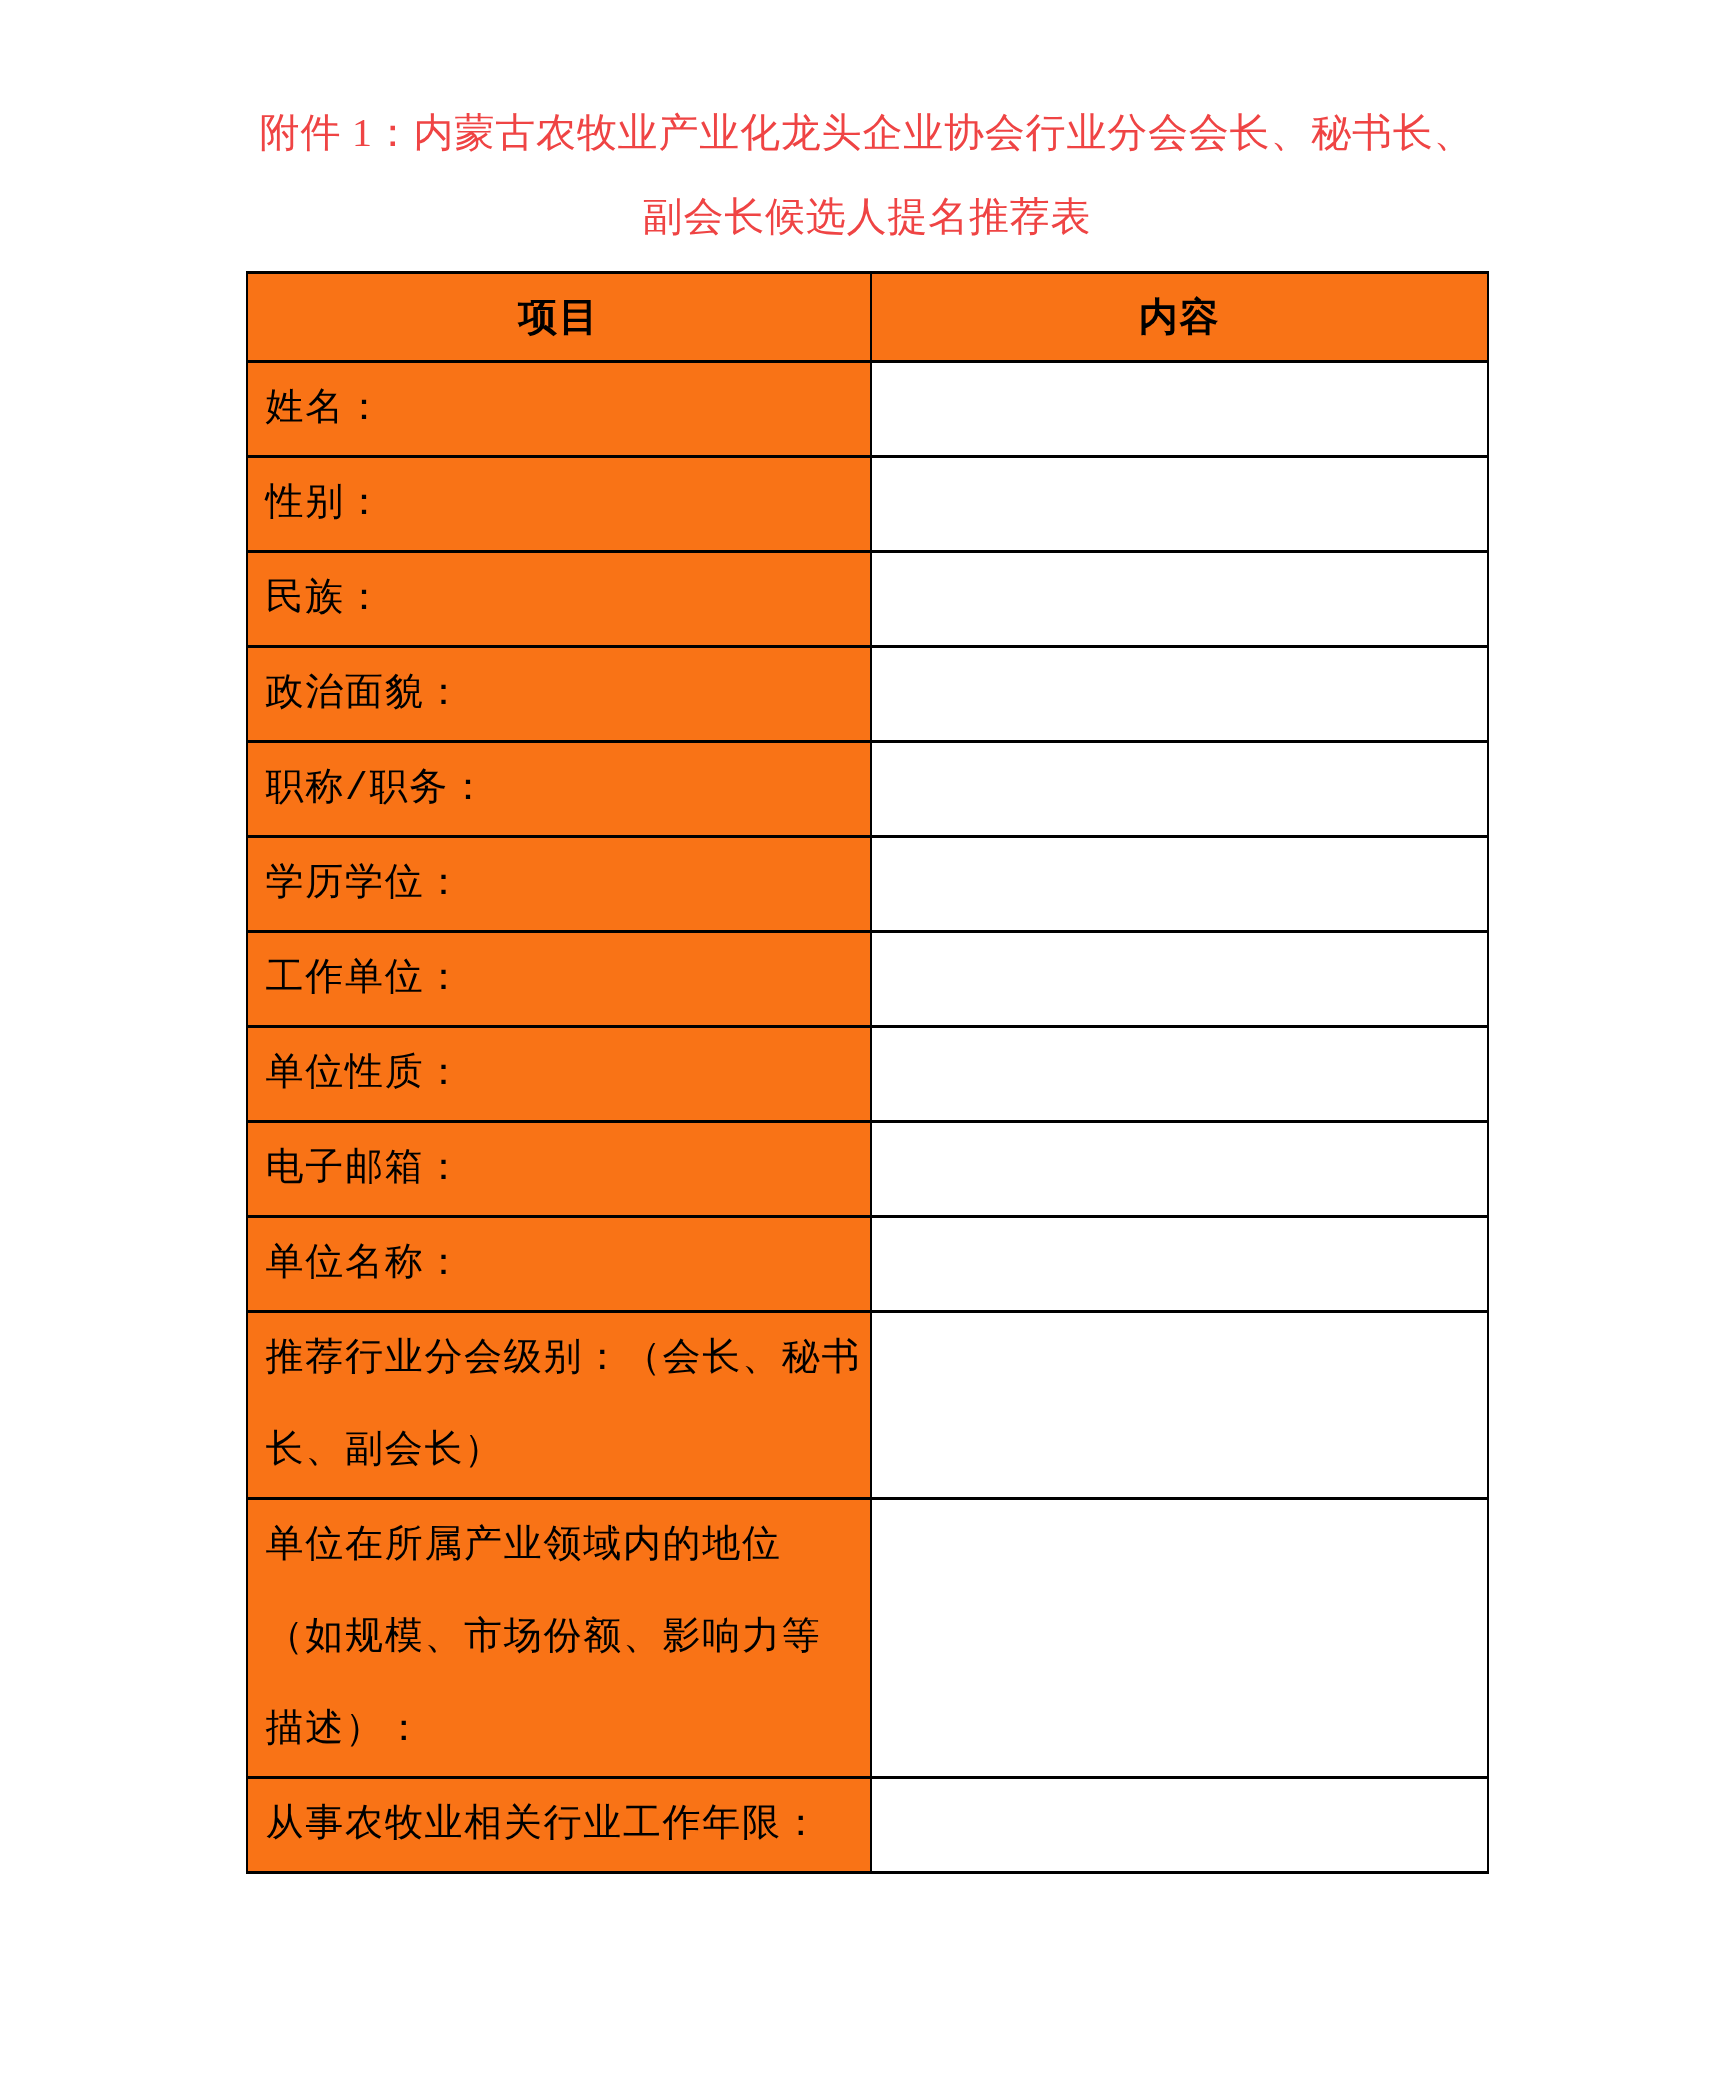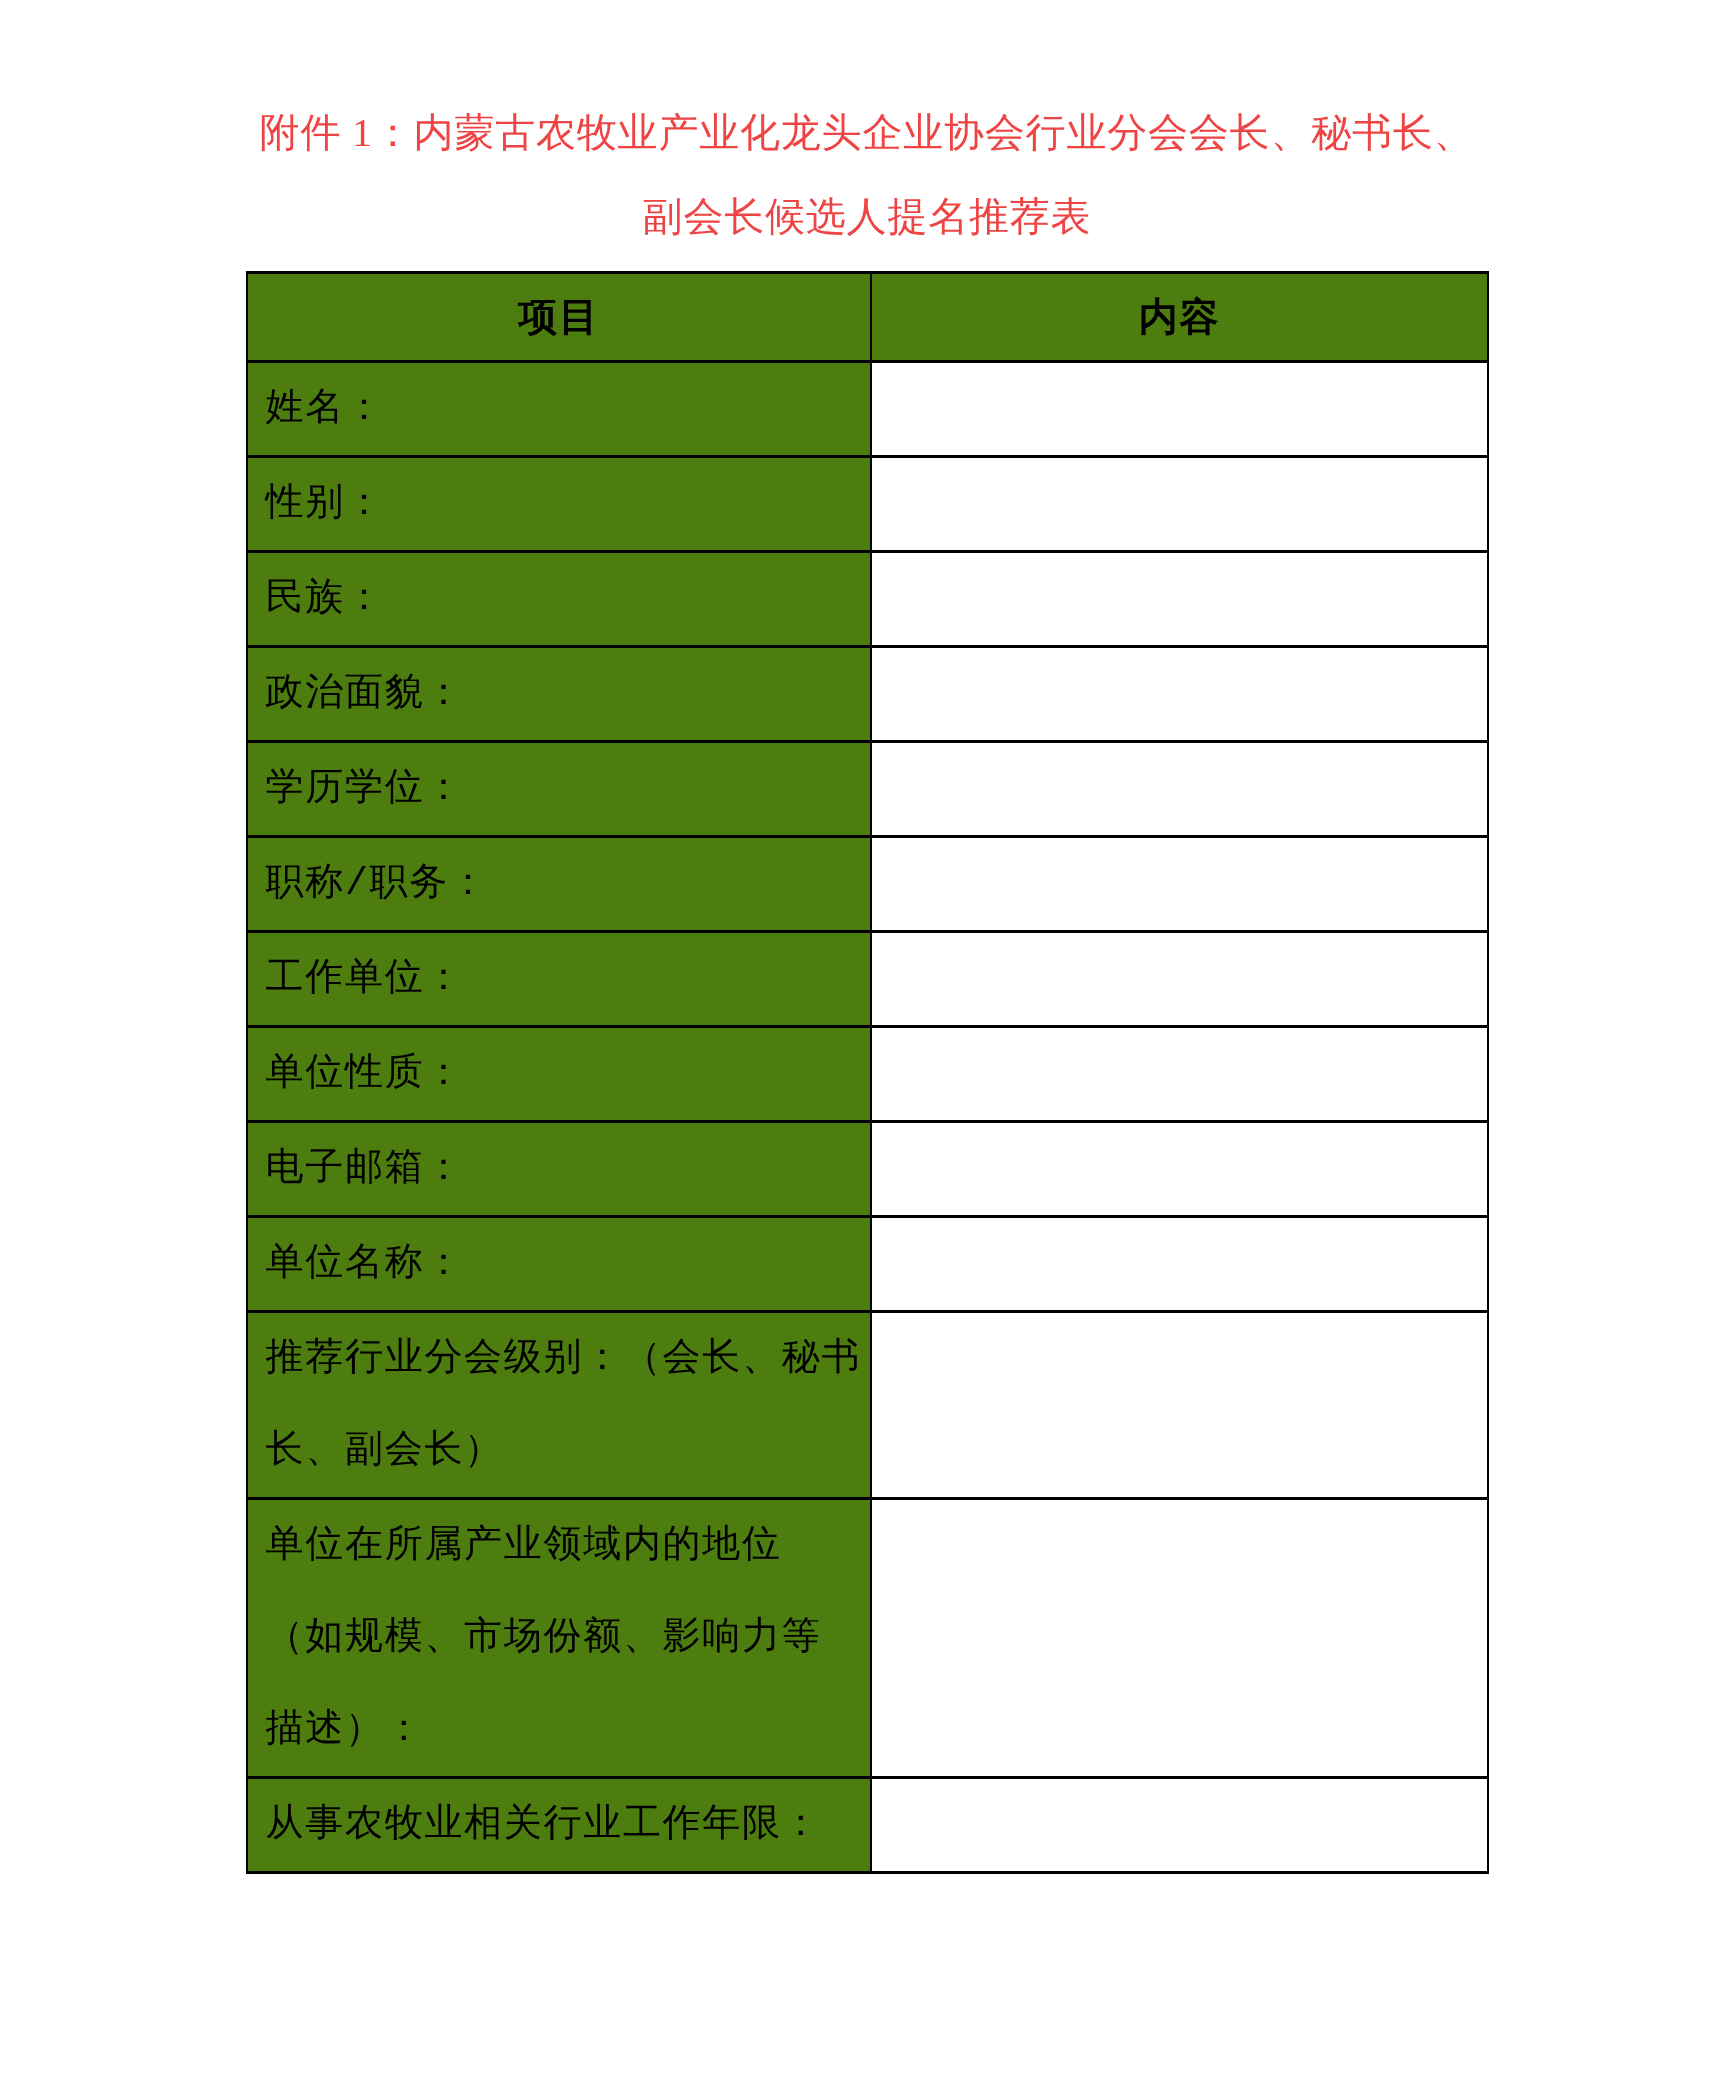--- a/index.html
+++ b/index.html
@@ -41,21 +41,21 @@
   col.c1 { width: 624px; }
   col.c2 { width: 617px; }
 
   table.form th,
   table.form td {
     border: 2.5px solid #000000;
     border-top-width: 3.4px;
     border-bottom-width: 3.4px;
     margin: 0;
     padding: 0;
-    background: #4d7c0f;
+    background: #f97316;
     vertical-align: middle;
     overflow: hidden;
   }
   table.form th {
     height: 86px; 
     font-size: 39px;
     font-weight: bold;
     text-align: center;
     letter-spacing: 1.7px;
     line-height: 86px;
@@ -109,25 +109,25 @@
       </tr>
       <tr class="h1">
         <td class="label">民族：</td>
         <td class="value"></td>
       </tr>
       <tr class="h1">
         <td class="label">政治面貌：</td>
         <td class="value"></td>
       </tr>
       <tr class="h1">
-        <td class="label">学历学位：</td>
+        <td class="label">职称/职务：</td>
         <td class="value"></td>
       </tr>
       <tr class="h1">
-        <td class="label">职称/职务：</td>
+        <td class="label">学历学位：</td>
         <td class="value"></td>
       </tr>
       <tr class="h1">
         <td class="label">工作单位：</td>
         <td class="value"></td>
       </tr>
       <tr class="h1">
         <td class="label">单位性质：</td>
         <td class="value"></td>
       </tr>

